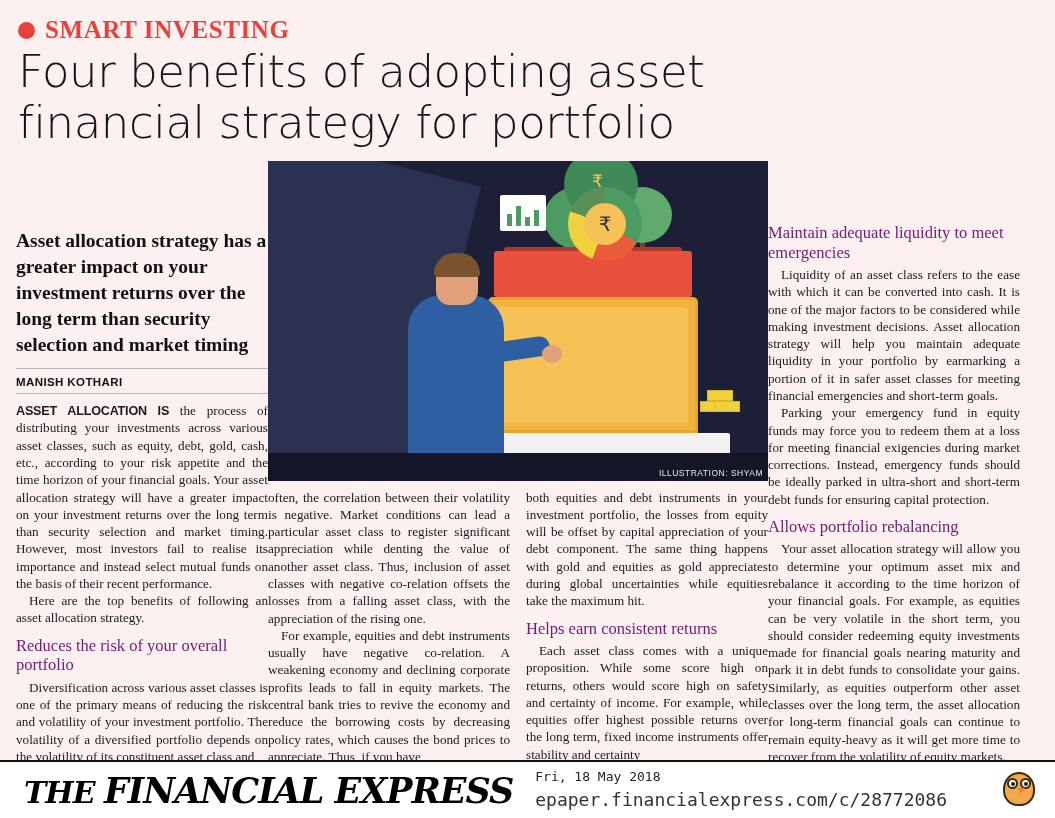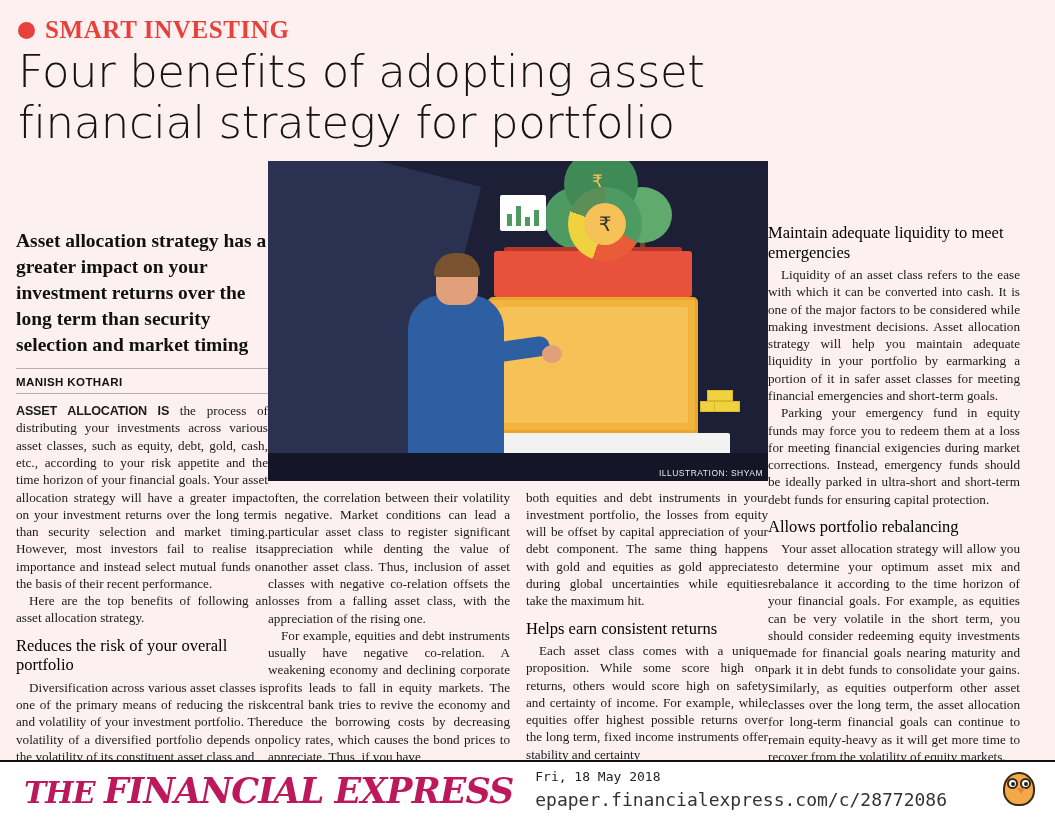--- a/index.html
+++ b/index.html
@@ -95,21 +95,21 @@
     font-family:"Liberation Sans", sans-serif;
     font-weight:bold;
     font-size:12.6px;
     letter-spacing:-0.2px;
   }
   h3.sub{
     font-family:"Liberation Serif", serif;
     font-weight:normal;
     font-size:16.5px;
     line-height:1.18;
-    color:#000000;
+    color:#701a75;
     margin:9px 0 4px 0;
   }
   
   .figure{
     position:relative;
     width:500px;height:320px;
     background:#1d2035;
     overflow:hidden;
     margin:2px 0 8px 0;
   }
@@ -134,21 +134,21 @@
     border-top:2px solid #111;
     display:flex;align-items:center;
     box-sizing:border-box;
     padding:0 10px;
   }
   .masthead{
     font-family:"DejaVu Serif", serif;
     font-weight:bold;
     font-style:italic;
     font-size:35px;
-    color:#be185d;
+    color:#000000;
     letter-spacing:-1px;
     margin-left:14px;
     white-space:nowrap;
   }
   .masthead .the{font-size:30px;}
   .foot-meta{
     margin-left:22px;
     font-family:"DejaVu Sans Mono", monospace;
     font-size:13px;
     line-height:1.5;

